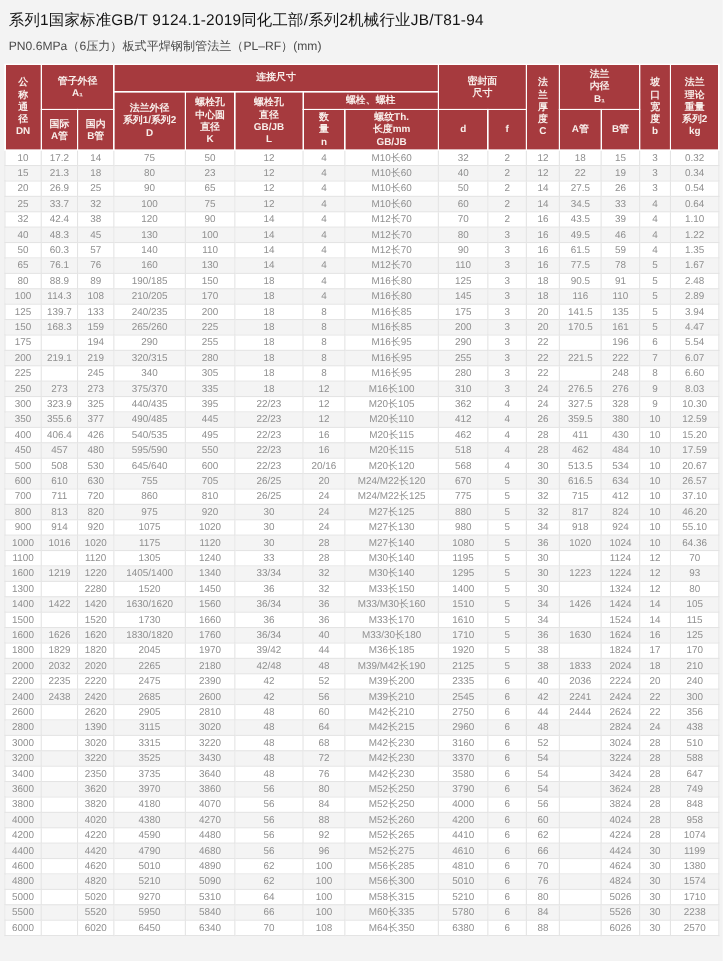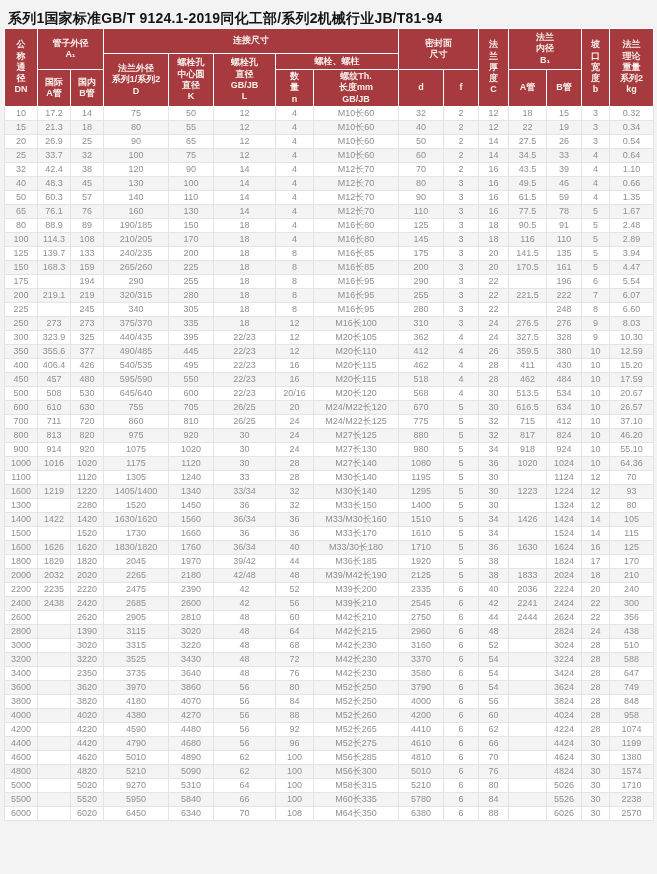--- a/index.html
+++ b/index.html
@@ -3,21 +3,21 @@
 <meta charset="utf-8">
 <style>
   html,body{margin:0;padding:0;}
   body{
     width:657px;height:874px;overflow:hidden;
     background:#f3f3f3;
     font-family:"Liberation Sans","DejaVu Sans",sans-serif;
   }
   .page{padding:6px 4px 0 4px;}
   .title{
-    font-size:14px;font-weight:bold;color:#141414;
+    font-size:14px;font-weight:normal;color:#141414;
     line-height:20px;padding:2px 4px 0 4px;letter-spacing:0.2px;
   }
   .subtitle{
     font-size:11px;color:#4a4a4a;line-height:16px;
     padding:6px 4px 8px 4px;
   }
   table.spec{
     border-collapse:collapse;table-layout:fixed;width:649px;
     background:#ffffff;
   }
@@ -40,20 +40,21 @@
     white-space:nowrap;overflow:hidden;
   }
   table.spec tbody tr:nth-child(even){background:#f4f4f4;}
   table.spec tbody tr:nth-child(odd){background:#ffffff;}
 </style>
 </head>
 <body>
 
 <div class="page">
   <div class="title">系列1国家标准GB/T 9124.1-2019同化工部/系列2机械行业JB/T81-94</div>
+  <div class="subtitle">PN0.6MPa（6压力）板式平焊钢制管法兰（PL–RF）(mm)</div>
 
   <table class="spec">
     <colgroup>
       <col style="width:33px">
         <col style="width:33px">
         <col style="width:33px">
       <col style="width:65px">
         <col style="width:45px">
         <col style="width:62px">
       <col style="width:38px">
@@ -144,21 +145,21 @@
           <td>18</td>
           <td>15</td>
           <td>3</td>
           <td>0.32</td>
         </tr>
         <tr>
           <td>15</td>
           <td>21.3</td>
           <td>18</td>
           <td>80</td>
-          <td>55</td>
+          <td>23</td>
           <td>12</td>
           <td>4</td>
           <td>M10长60</td>
           <td>40</td>
           <td>2</td>
           <td>12</td>
           <td>22</td>
           <td>19</td>
           <td>3</td>
           <td>0.34</td>
@@ -222,21 +223,21 @@
           <td>100</td>
           <td>14</td>
           <td>4</td>
           <td>M12长70</td>
           <td>80</td>
           <td>3</td>
           <td>16</td>
           <td>49.5</td>
           <td>46</td>
           <td>4</td>
-          <td>0.66</td>
+          <td>1.22</td>
         </tr>
         <tr>
           <td>50</td>
           <td>60.3</td>
           <td>57</td>
           <td>140</td>
           <td>110</td>
           <td>14</td>
           <td>4</td>
           <td>M12长70</td>

